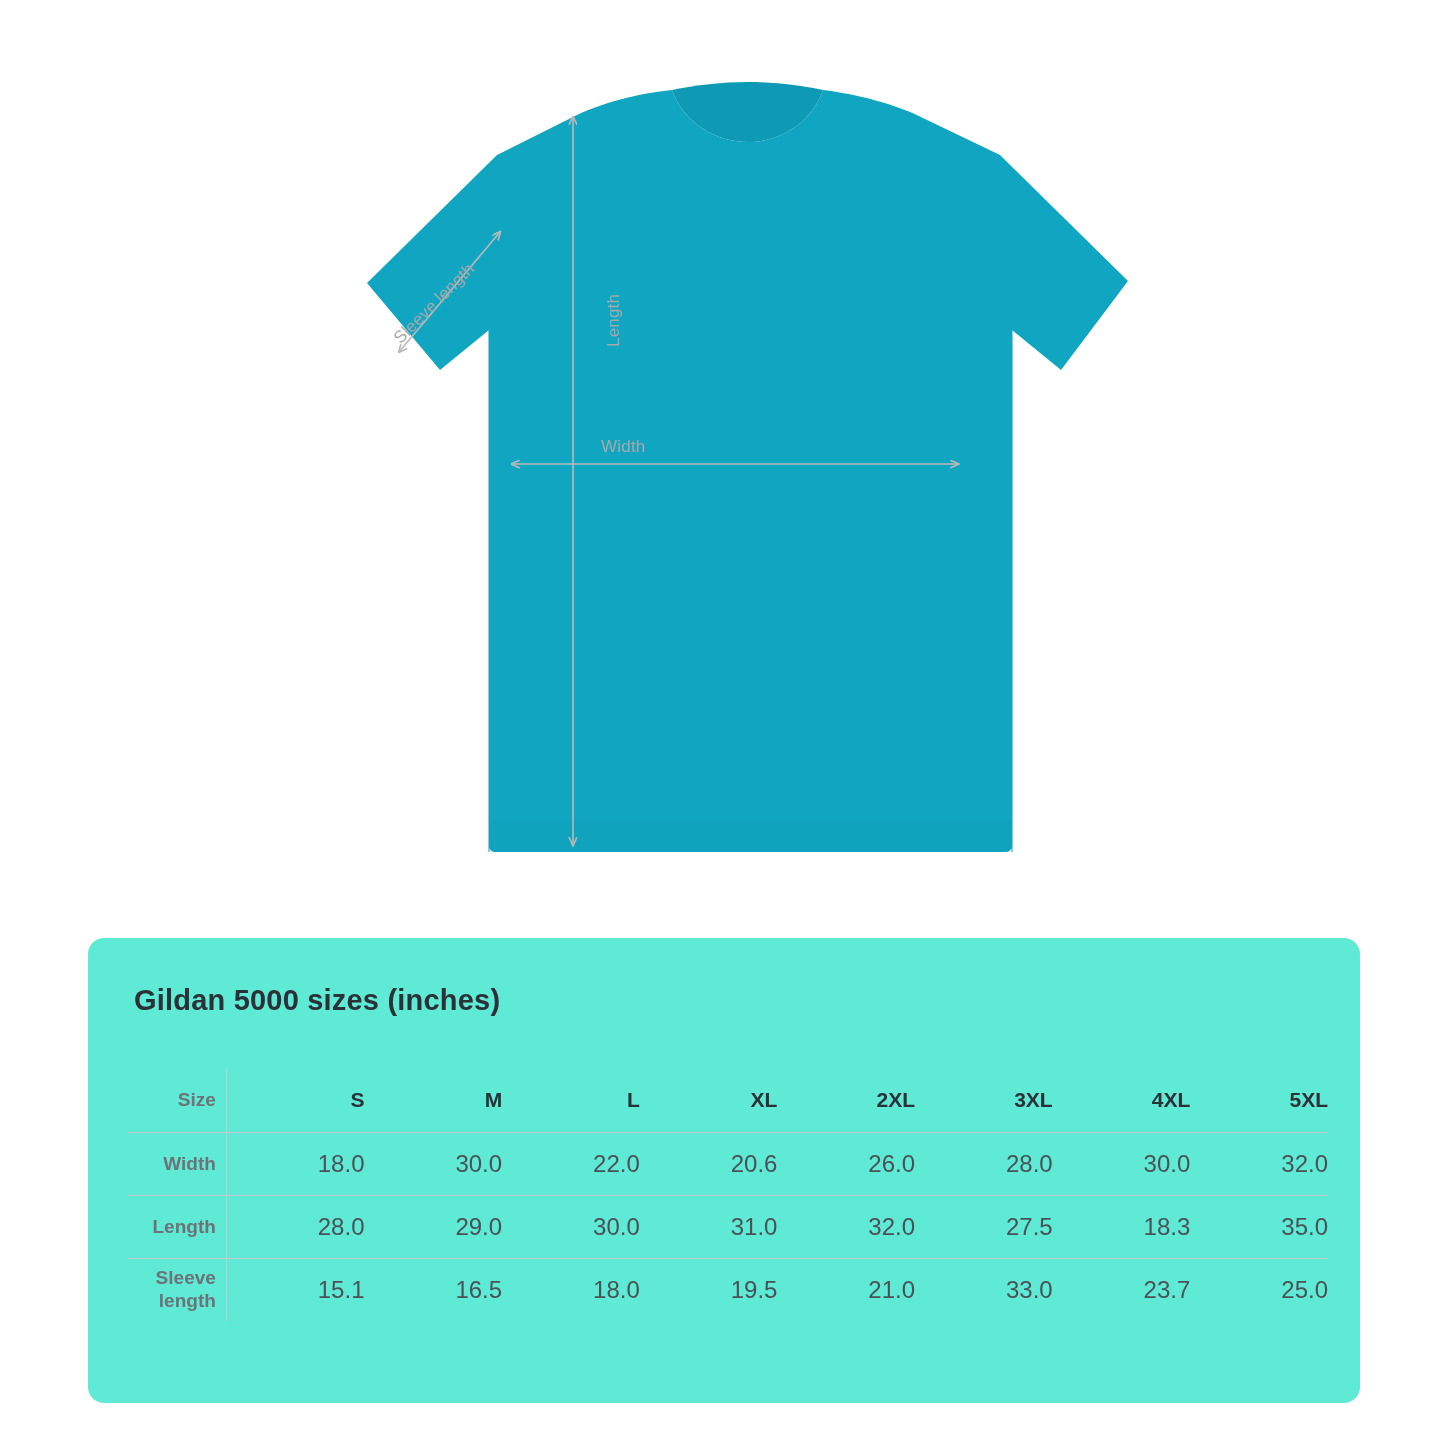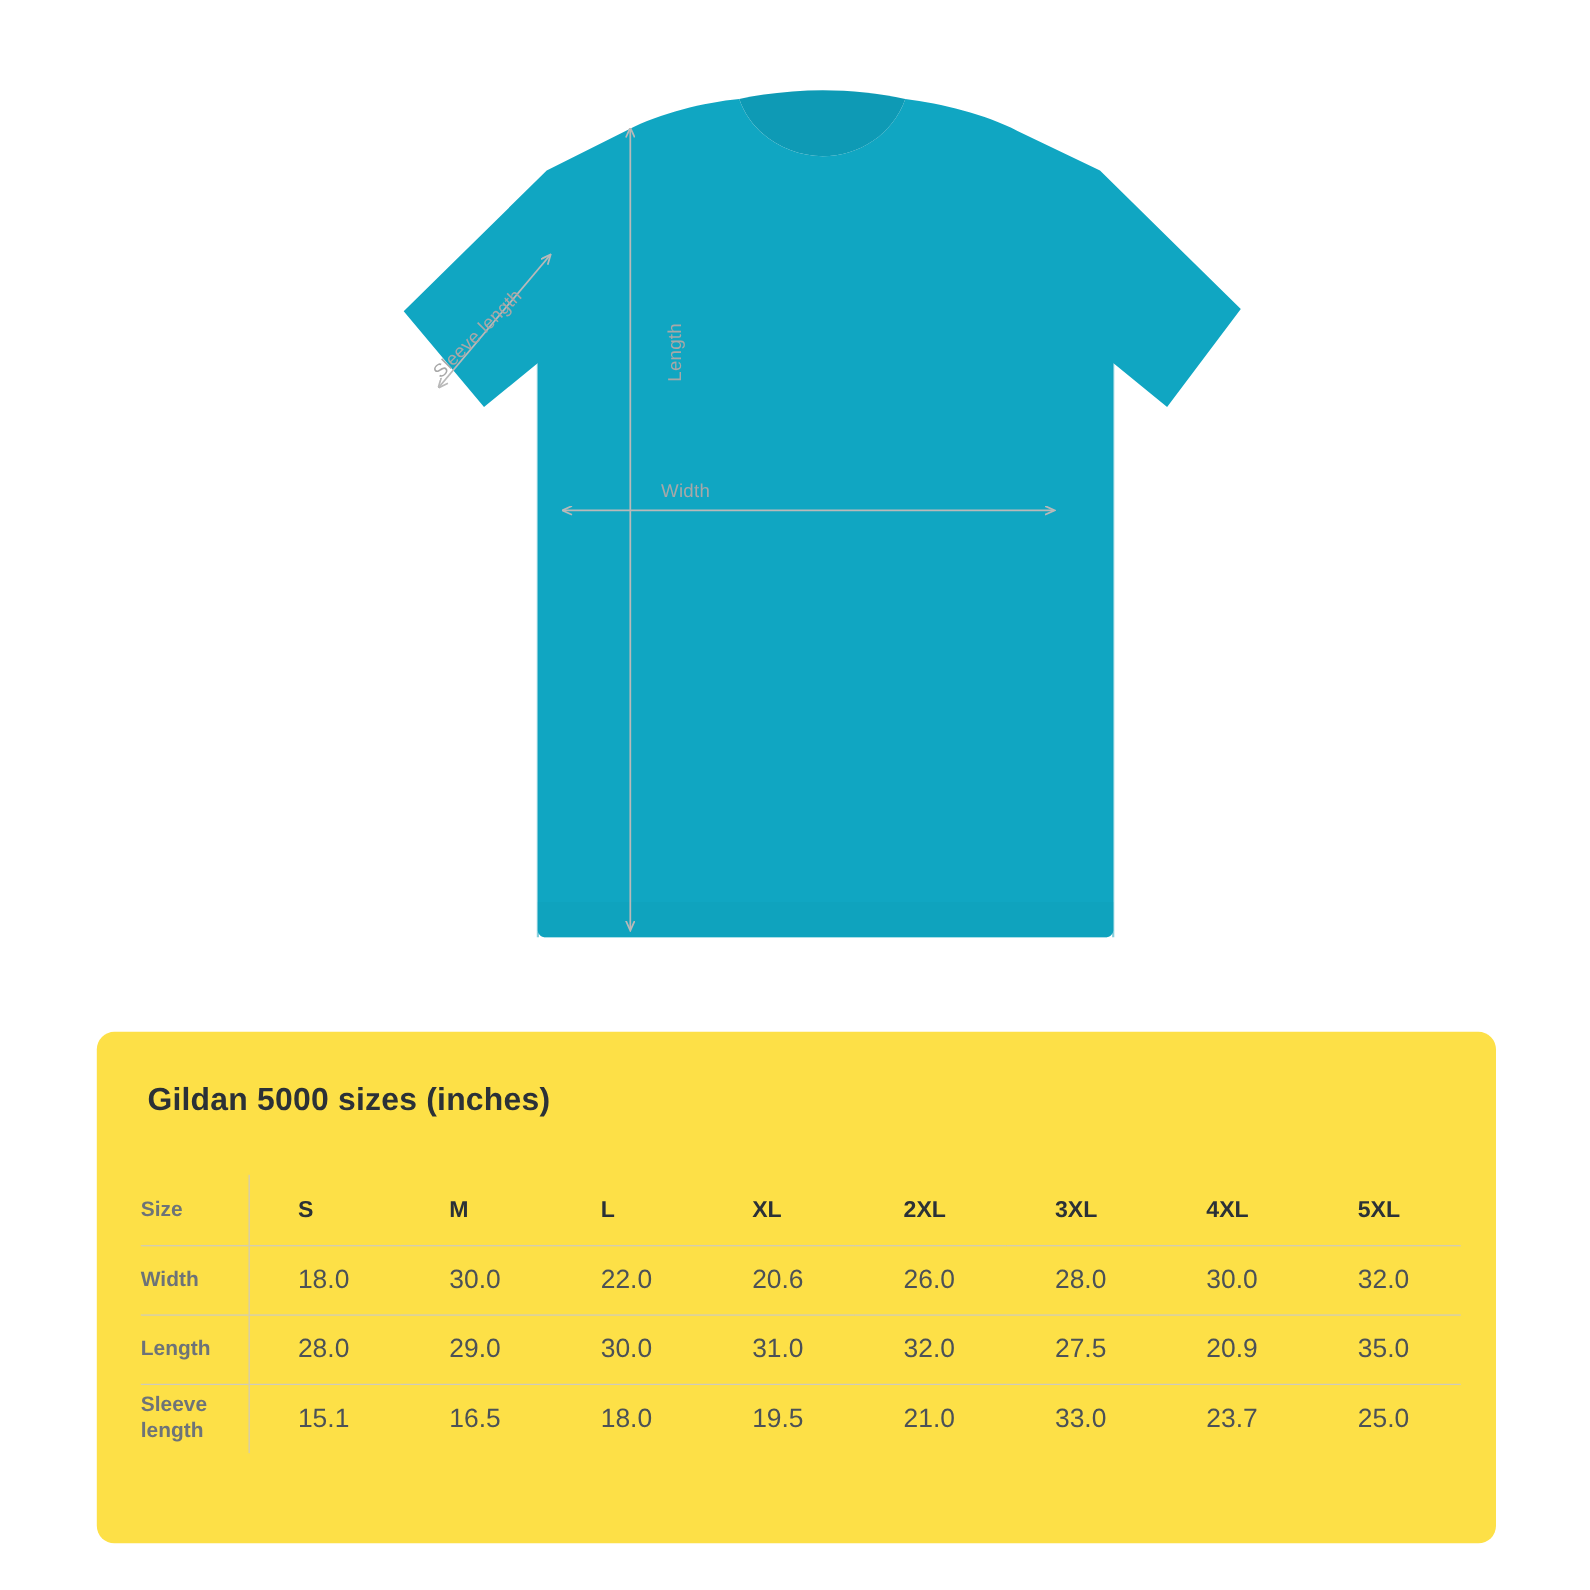--- a/index.html
+++ b/index.html
@@ -47,21 +47,21 @@
     transform-origin: left top;
   }
 
   
   .size-card {
     position: absolute;
     left: 88px;
     top: 938px;
     width: 1272px;
     height: 465px;
-    background: #fde047;
+    background: #5eead4;
     border-radius: 16px;
   }
   .size-card-title {
     position: absolute;
     left: 46px;
     top: 46px;
     font-size: 29px;
     font-weight: bold;
     color: #2b3137;
     letter-spacing: 0.2px;
@@ -70,21 +70,21 @@
   table.size-table {
     position: absolute;
     left: 40px;
     top: 130px;
     width: 1200px;
     border-collapse: collapse;
   }
   table.size-table th,
   table.size-table td {
     padding: 0;
-    text-align: left;
+    text-align: right;
     vertical-align: middle;
     font-size: 20px;
     color: #4b5157;
     font-weight: normal;
     height: 62px;
     margin-left: 44px;
   }
   table.size-table th.rowhead,
   table.size-table td.rowhead {
     width: 110px;
@@ -215,21 +215,21 @@
       <tr>
         <td class="rowhead">
           <span class="rowhead-wrap">Length</span>
         </td>
         <td class="val">28.0</td>
         <td class="val">29.0</td>
         <td class="val">30.0</td>
         <td class="val">31.0</td>
         <td class="val">32.0</td>
         <td class="val">27.5</td>
-        <td class="val">20.9</td>
+        <td class="val">18.3</td>
         <td class="val">35.0</td>
       </tr>
       <tr>
         <td class="rowhead">
           <span class="rowhead-wrap">Sleeve length</span>
         </td>
         <td class="val">15.1</td>
         <td class="val">16.5</td>
         <td class="val">18.0</td>
         <td class="val">19.5</td>

